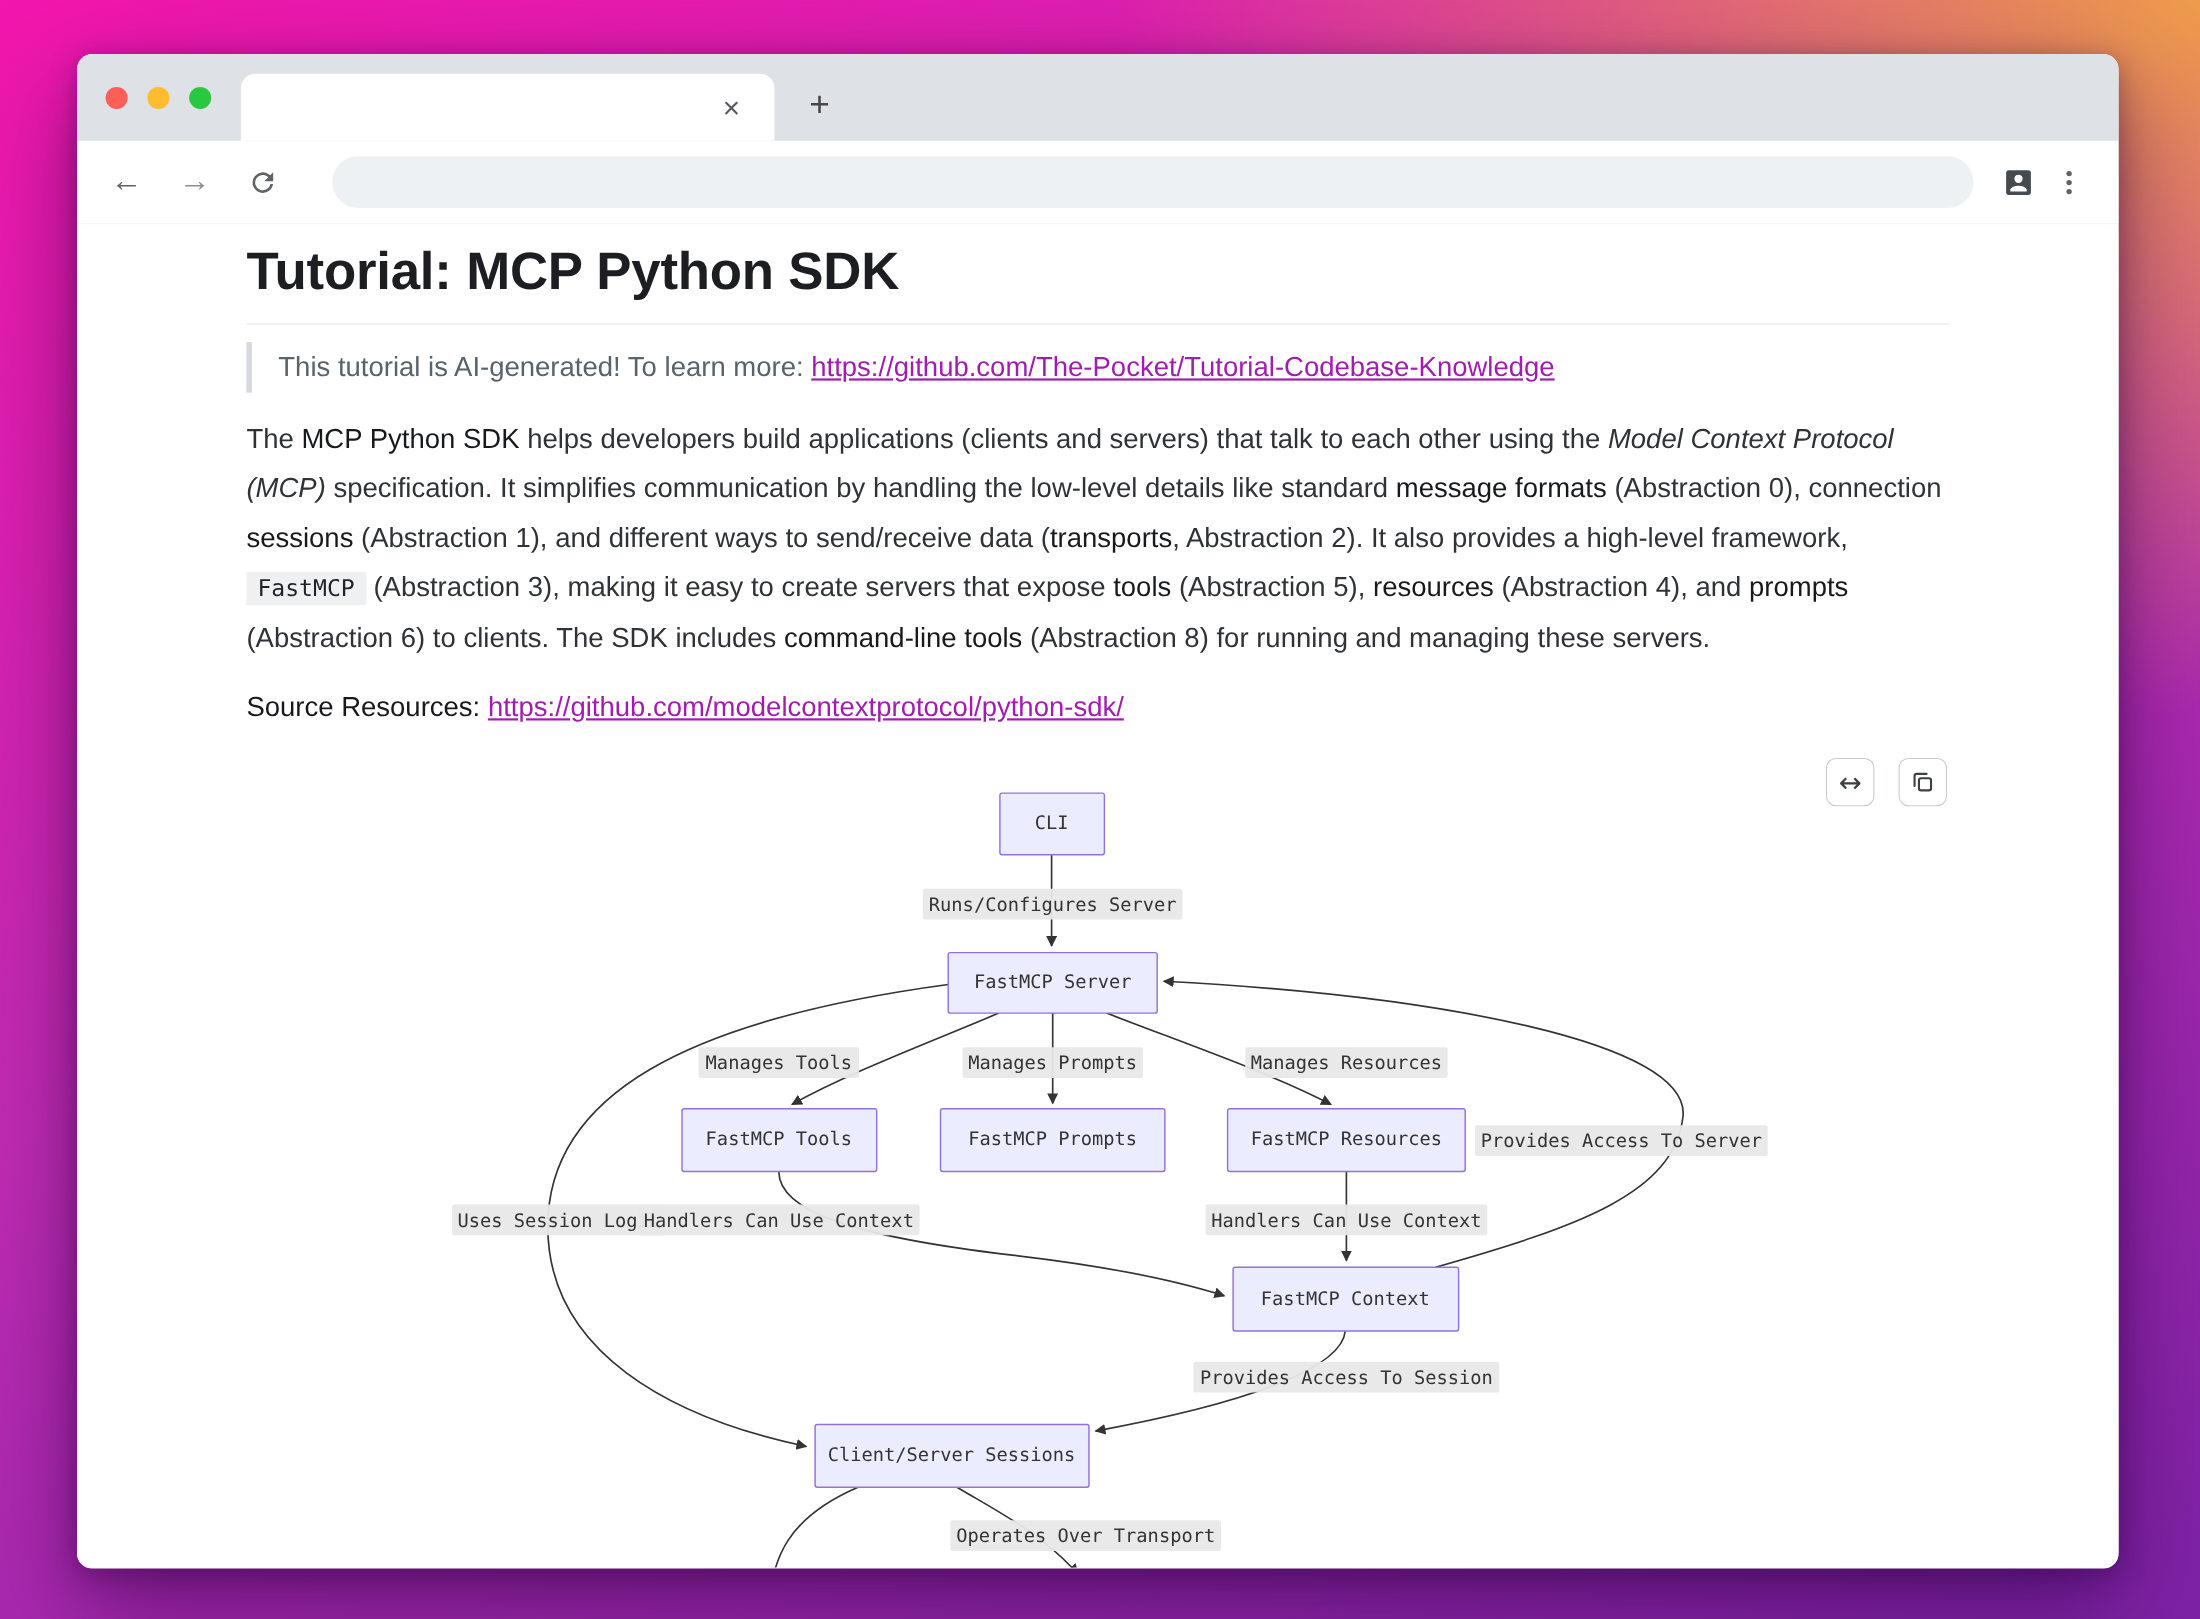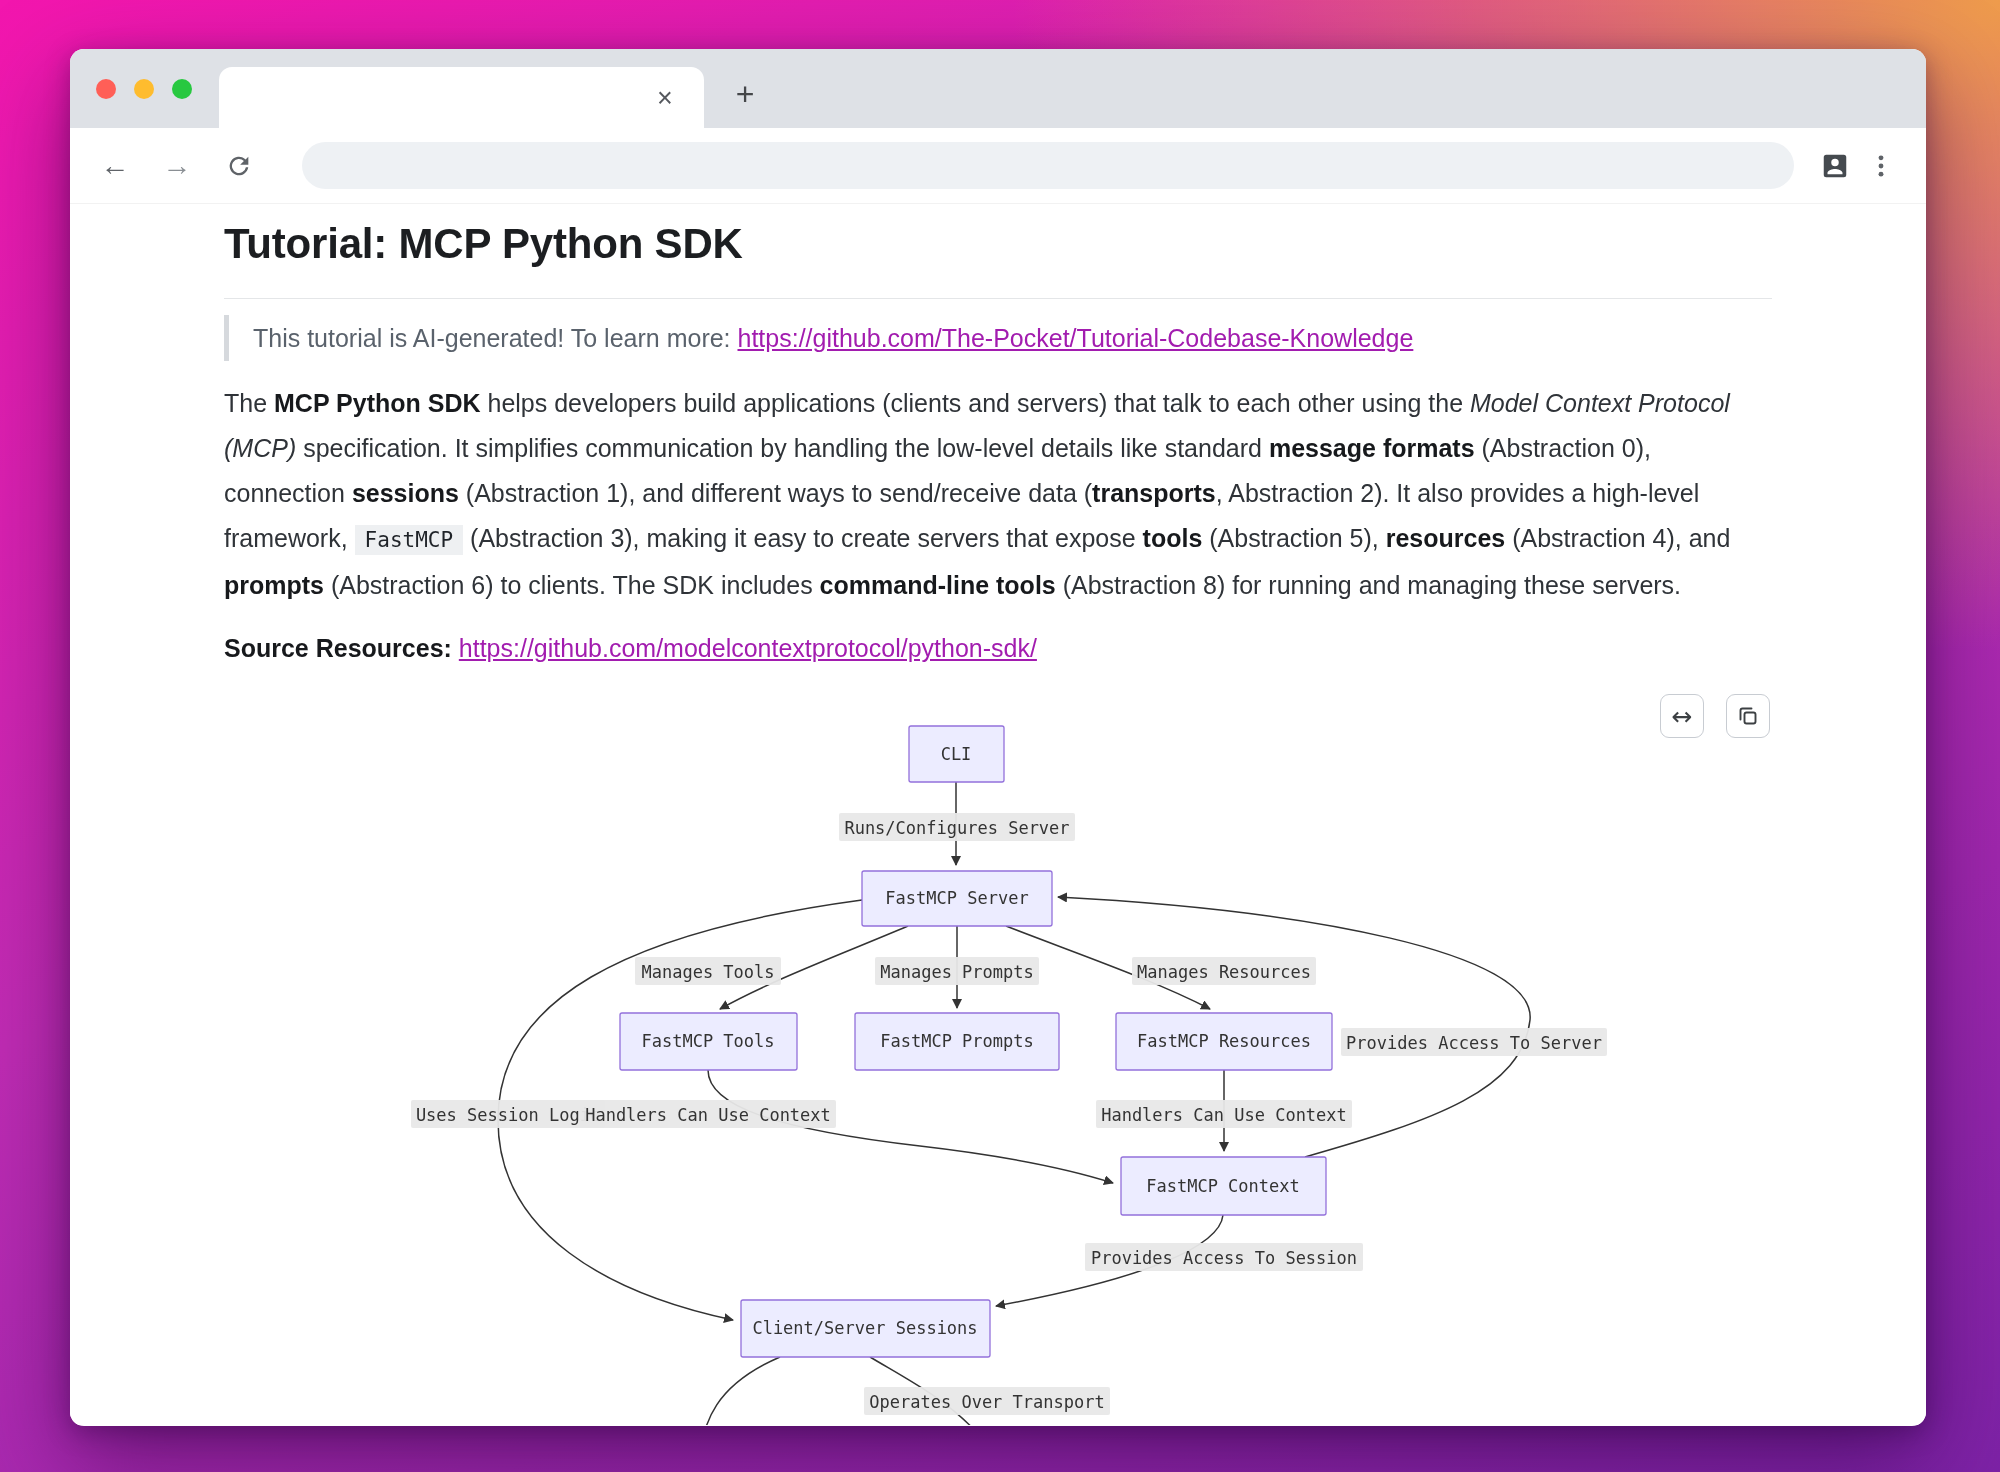--- a/index.html
+++ b/index.html
@@ -52,30 +52,30 @@
     margin:0 18px 0 24px; display:flex; align-items:center; padding:0 24px;
     font-size:22px; color:#5f6368; cursor:text;
   }
   .chrome-icon-btn {
     width:46px; height:46px; border-radius:50%; display:flex; align-items:center;
     justify-content:center; cursor:pointer; flex:0 0 auto;
   }
   
   .content { height:1221px; background:#fff; padding-top:16px; overflow:hidden; position:relative; }
   .page-title {
-    margin:0 154px 30px; font-size:42px; font-weight:600; color:#1c1e21; letter-spacing:-0.2px;
+    margin:0 154px 19px; font-size:48px; font-weight:600; color:#1c1e21; letter-spacing:-0.2px;
   }
   .rule { margin:0 154px; border:none; border-top:1px solid #e4e6e8; height:0; }
   .note {
     margin:16px 154px 0; border-left:5px solid #d6d9dd; padding:3px 0 3px 24px;
     color:#5a626c; font-size:25px; line-height:40px;
   }
   a.link { color:#a21caf; text-decoration:underline; cursor:pointer; }
   .intro { margin:20px 154px 0; font-size:25px; line-height:45px; color:#2f3338; }
-  .intro strong, .source strong { font-weight:700; color:#17191c; }
+  .intro strong, .source strong { font-weight:400; color:#17191c; }
   .intro em { font-style:italic; }
   .icode {
     font-family:"DejaVu Sans Mono", monospace; font-size:21px; background:#eef0f2;
     padding:3px 10px; border-radius:0; color:#1f2328; white-space:nowrap;
   }
   .source { margin:20px 154px 0; font-size:25px; line-height:40px; color:#2f3338; }
   
   .diagram { position:relative; height:780px; margin-top:14px; }
   .flowchart { position:absolute; left:0; top:0; }
   .flowchart text {

